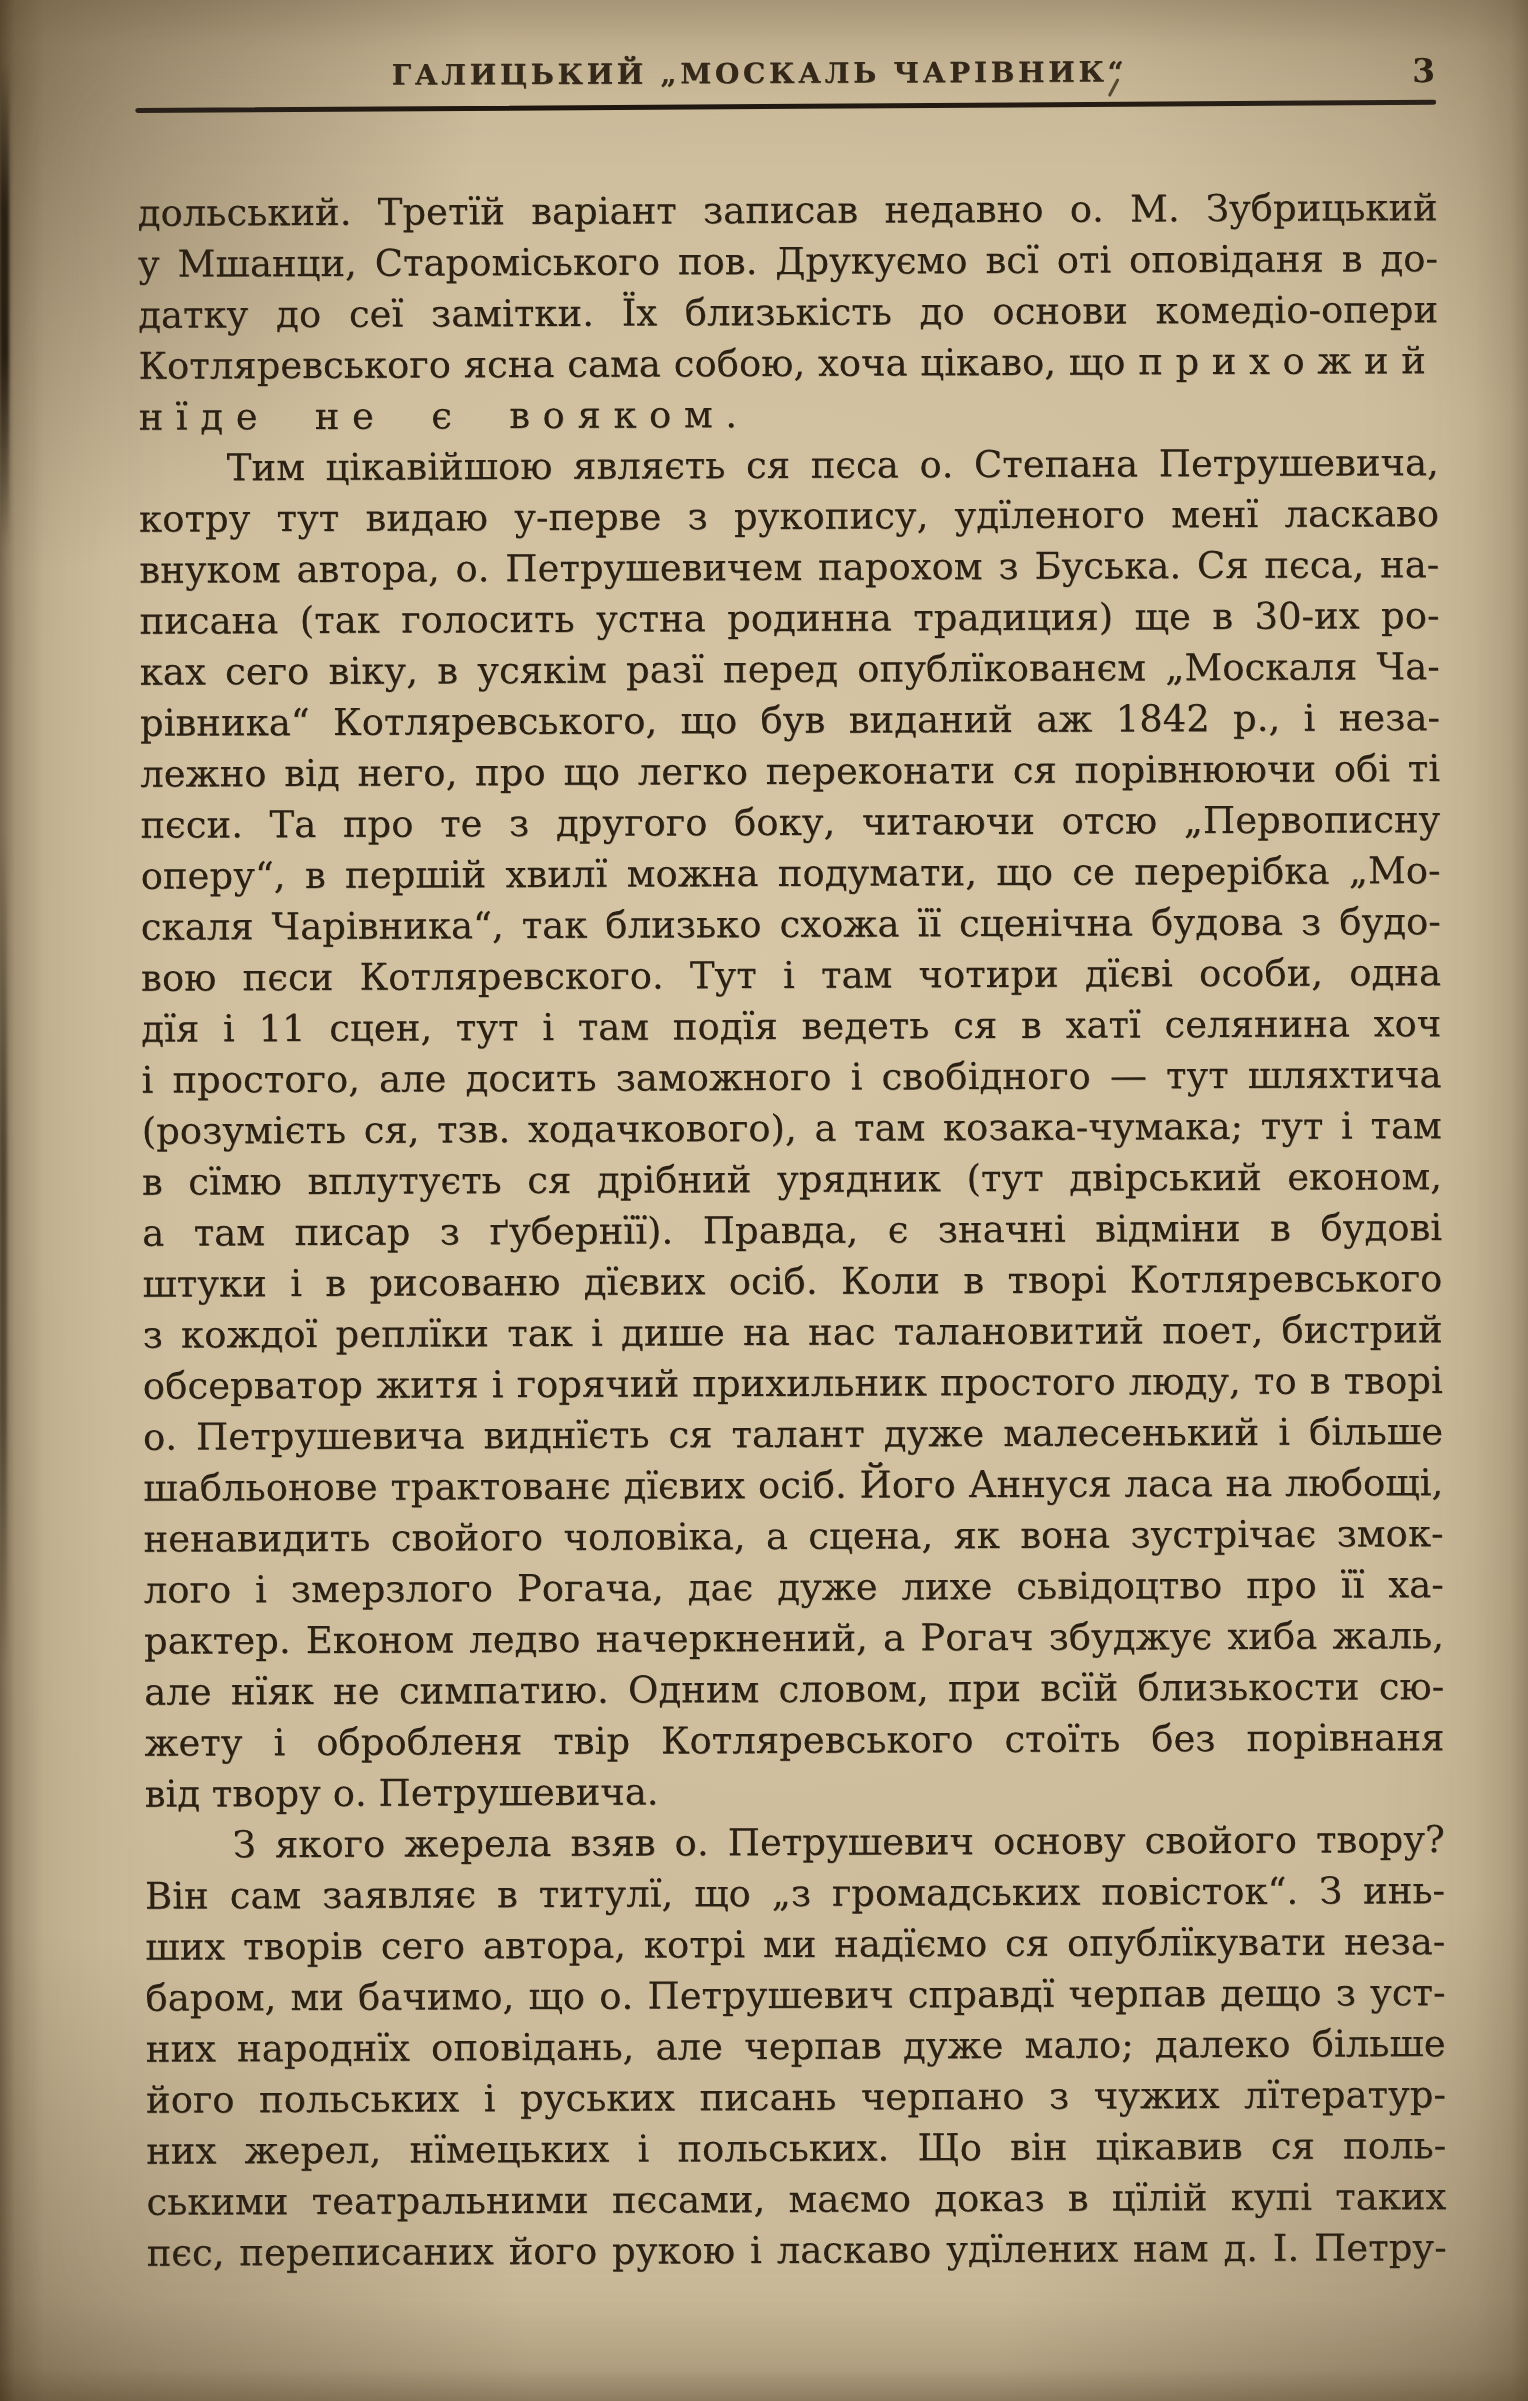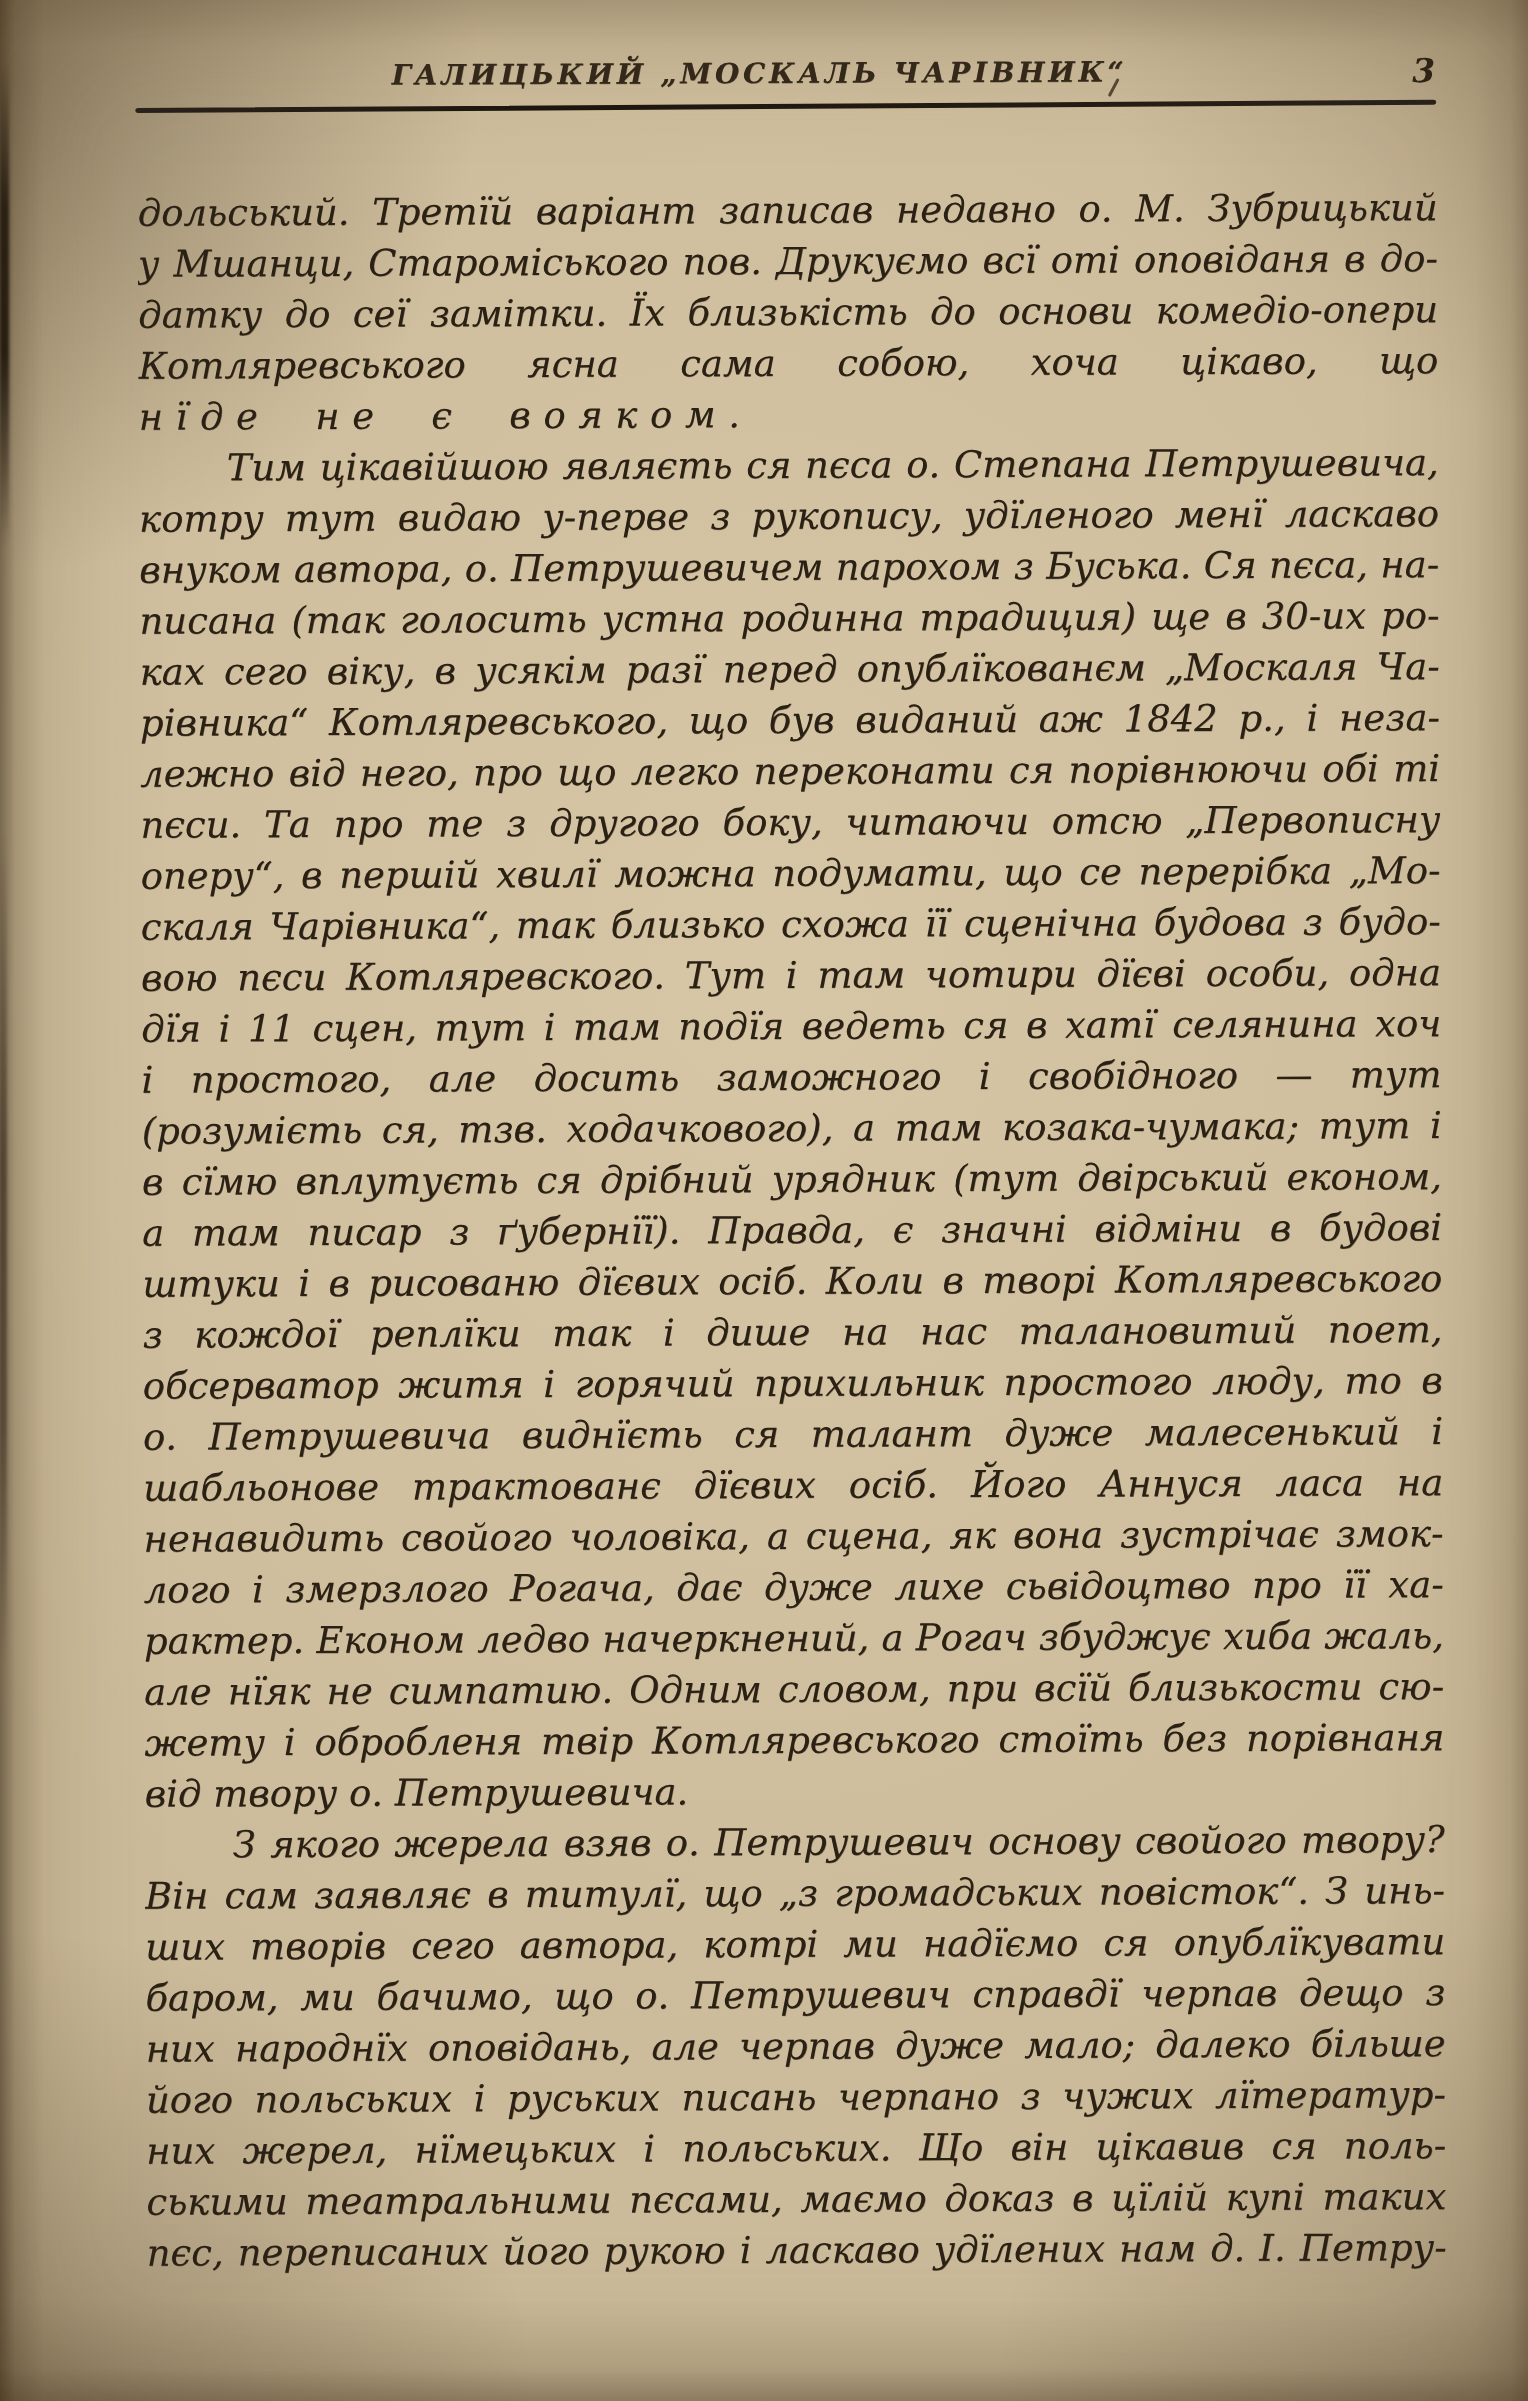--- a/index.html
+++ b/index.html
@@ -16,21 +16,20 @@
       radial-gradient(45% 30% at 0% 3%, rgba(46,32,12,0.38) 0%, rgba(46,32,12,0) 70%),
       radial-gradient(40% 25% at 100% 0%, rgba(46,32,12,0.18) 0%, rgba(46,32,12,0) 70%),
       radial-gradient(50% 30% at 100% 100%, rgba(46,32,12,0.26) 0%, rgba(46,32,12,0) 70%),
       radial-gradient(50% 28% at 0% 100%, rgba(46,32,12,0.30) 0%, rgba(46,32,12,0) 70%),
       linear-gradient(to right, rgba(35,24,8,0.45) 0px, rgba(35,24,8,0.15) 15px, rgba(35,24,8,0) 44px),
       linear-gradient(to left, rgba(35,24,8,0.22) 0px, rgba(35,24,8,0.06) 18.5px, rgba(35,24,8,0) 55px),
       linear-gradient(to top, rgba(35,24,8,0.28) 0px, rgba(35,24,8,0.08) 33px, rgba(35,24,8,0) 102px),
       linear-gradient(to bottom, rgba(35,24,8,0.10) 0px, rgba(35,24,8,0) 46px),
       #ccbb9a;
     box-shadow: inset 0 0 148px rgba(70,48,18,0.38);
-    font-style: italic;
   }
 
   .skew { position: absolute; inset: 0; transform: rotate(-0.25deg); }
 
   .header-title {
     position: absolute;
     top: 57px; left: 0; width: 100%;
     text-align: center;
     font-size: 28px;
     font-weight: bold;

